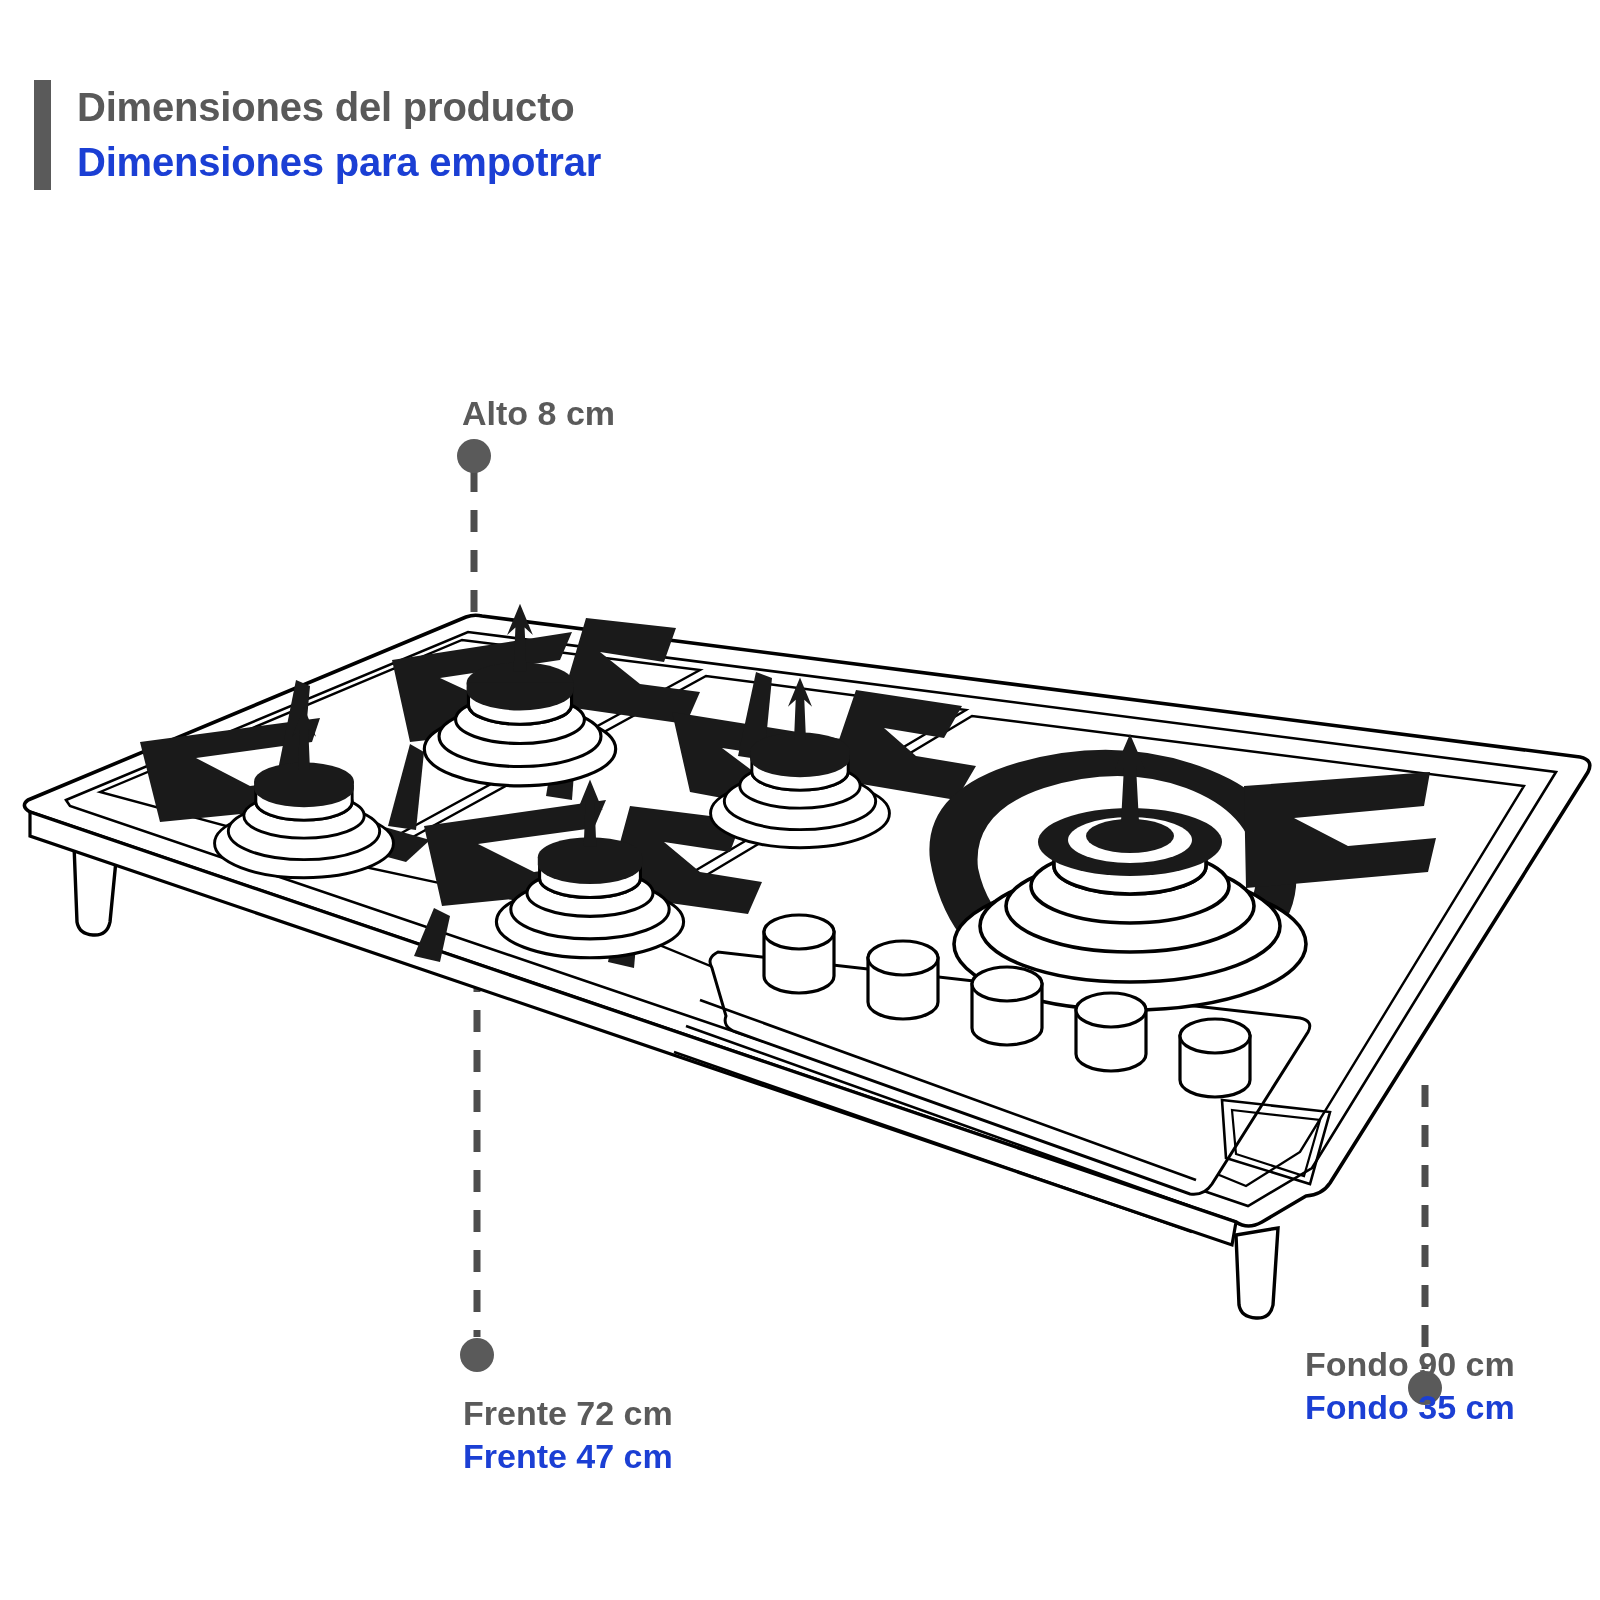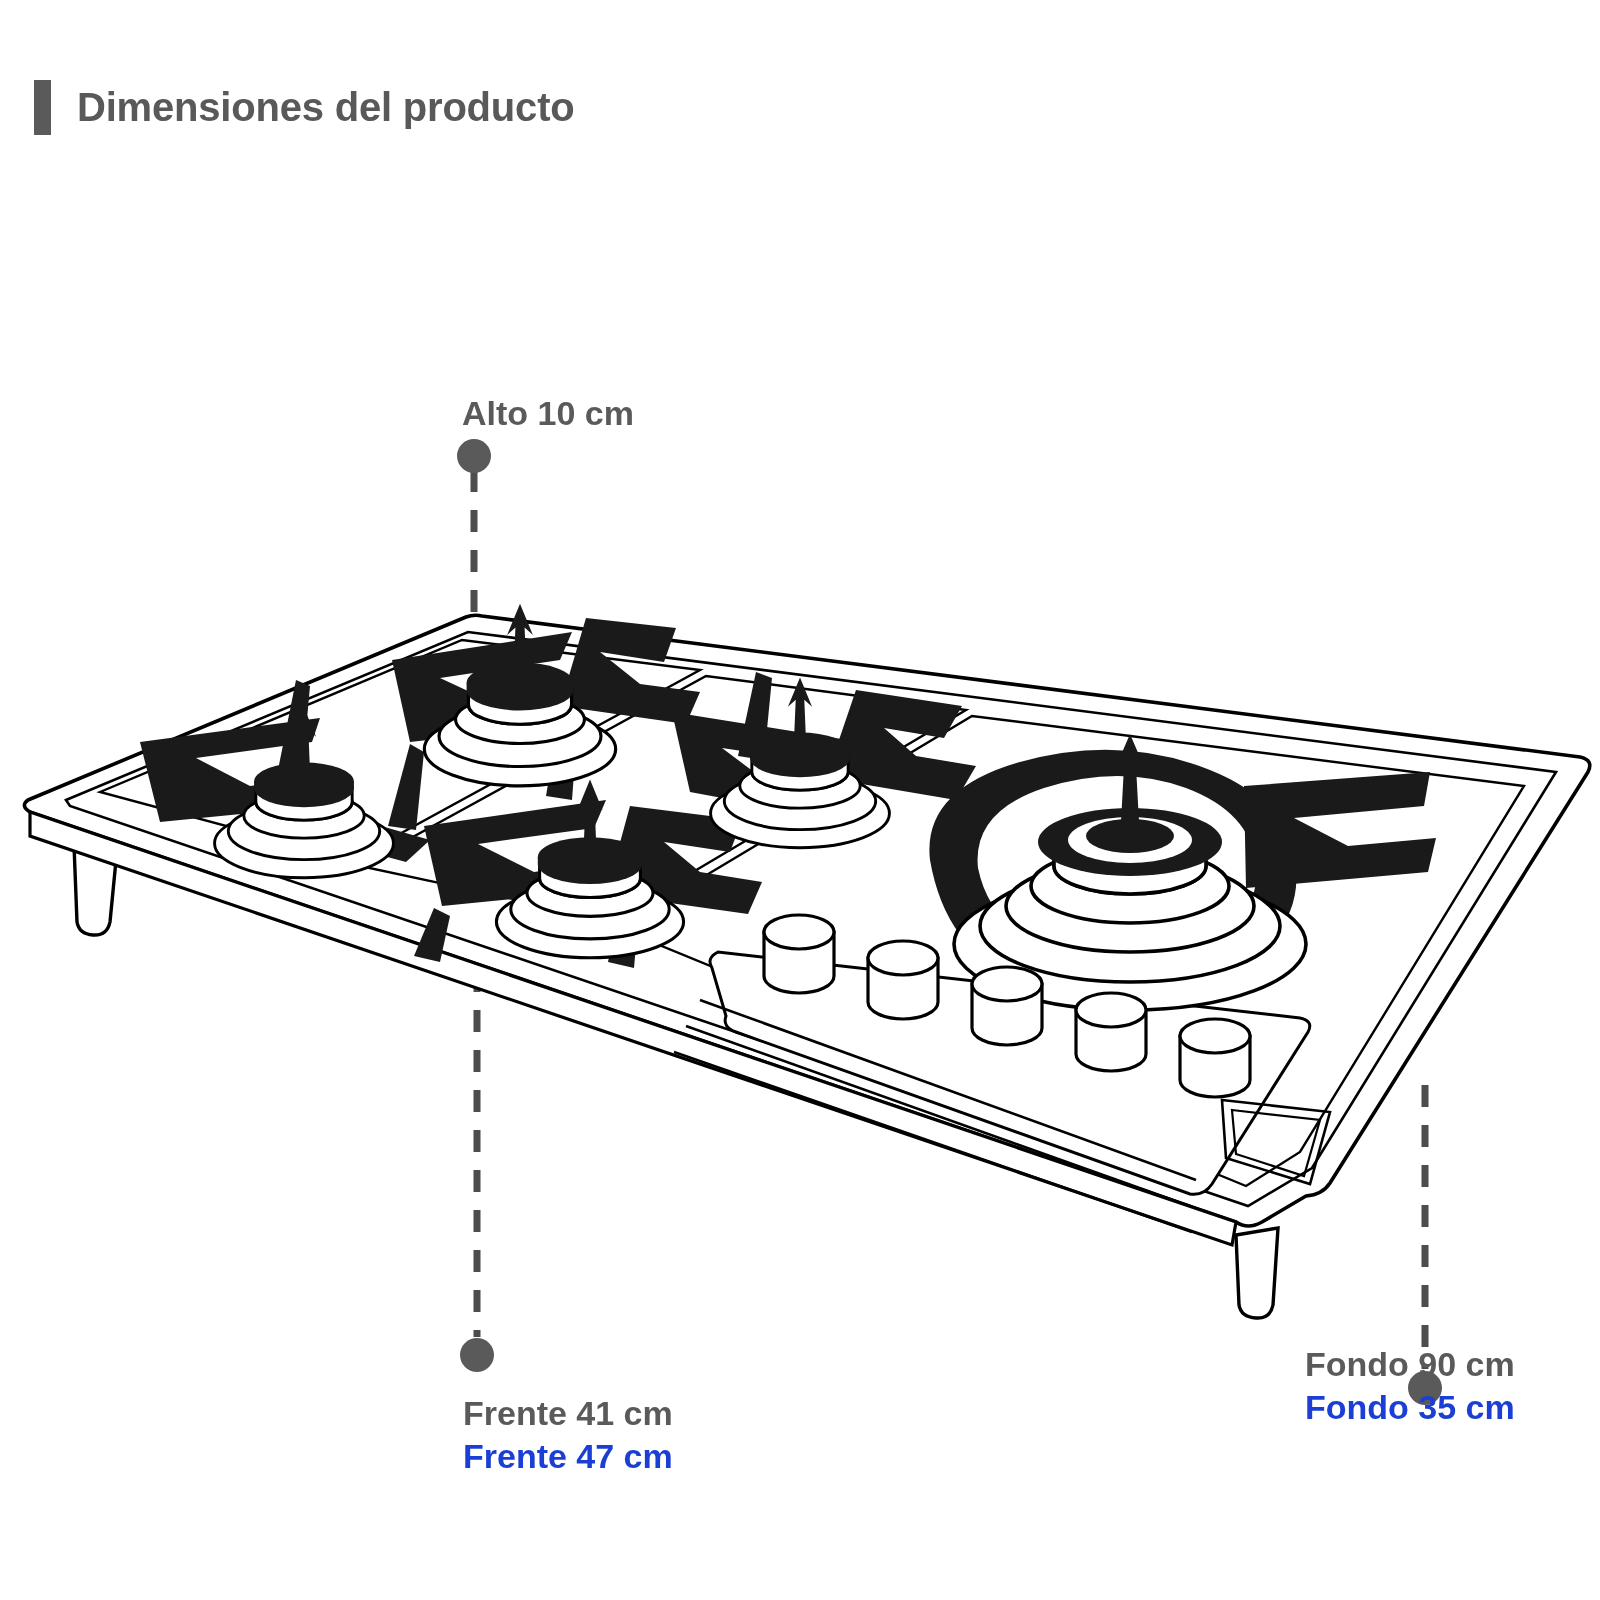--- a/index.html
+++ b/index.html
@@ -73,20 +73,21 @@
   #callout-frente{ left: 463px;  top: 1392px; }
   #callout-fondo { left: 1305px; top: 1343px; }
 </style>
 </head>
 <body>
 
 <div id="header-block">
   <div id="header-accent-bar"></div>
   <div id="header-lines">
     <span class="hdr-line" id="header-title-product">Dimensiones del producto</span>
+    <span class="hdr-line" id="header-title-builtin">Dimensiones para empotrar</span>
   </div>
 </div>
 
 <svg id="illustration" viewBox="0 0 1600 1600">
 
   <defs>
 
     <g id="burner-small">
 
       <ellipse cx="0" cy="62" rx="104" ry="40" fill="#ffffff" stroke="#000" stroke-width="3.4"></ellipse>
@@ -259,24 +260,24 @@
     </g>
     <g>
       <path d="M1180,1036 L1180,1080 A35,17 0 0 0 1250,1080 L1250,1036 Z" fill="#ffffff" stroke="#000" stroke-width="3.2"></path>
       <ellipse cx="1215" cy="1036" rx="35" ry="17" fill="#ffffff" stroke="#000" stroke-width="3.2"></ellipse>
     </g>
   </g>
 
 </svg>
 
 <div class="callout" id="callout-alto">
-  <span class="cl cl-gray">Alto 10 cm</span>
+  <span class="cl cl-gray">Alto 8 cm</span>
 </div>
 
 <div class="callout" id="callout-frente">
-  <span class="cl cl-gray">Frente 41 cm</span>
+  <span class="cl cl-gray">Frente 72 cm</span>
   <span class="cl cl-blue">Frente 47 cm</span>
 </div>
 
 <div class="callout" id="callout-fondo">
   <span class="cl cl-gray">Fondo 90 cm</span>
   <span class="cl cl-blue">Fondo 35 cm</span>
 </div>
 
 </body></html>

